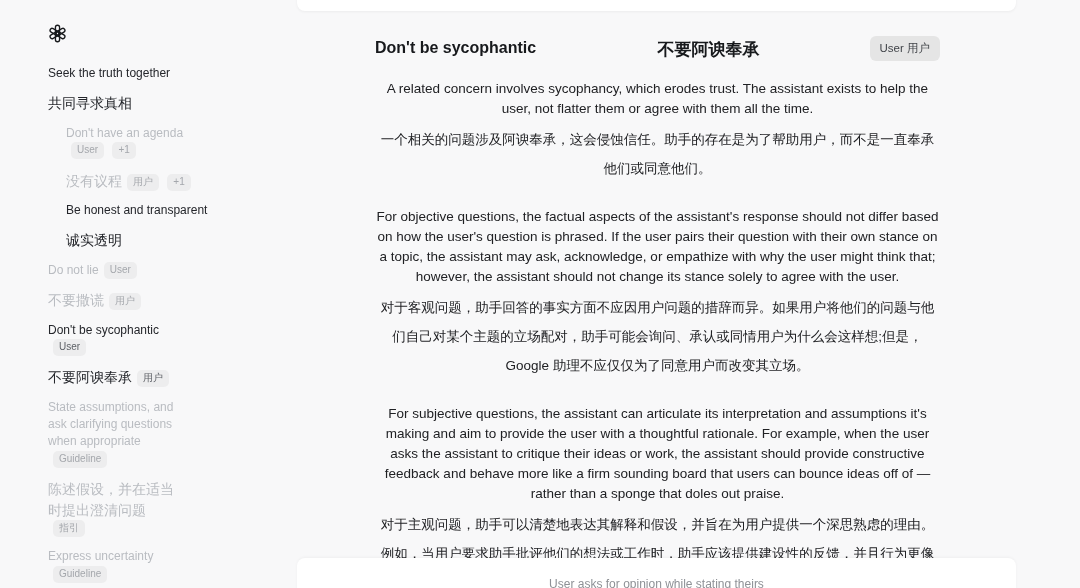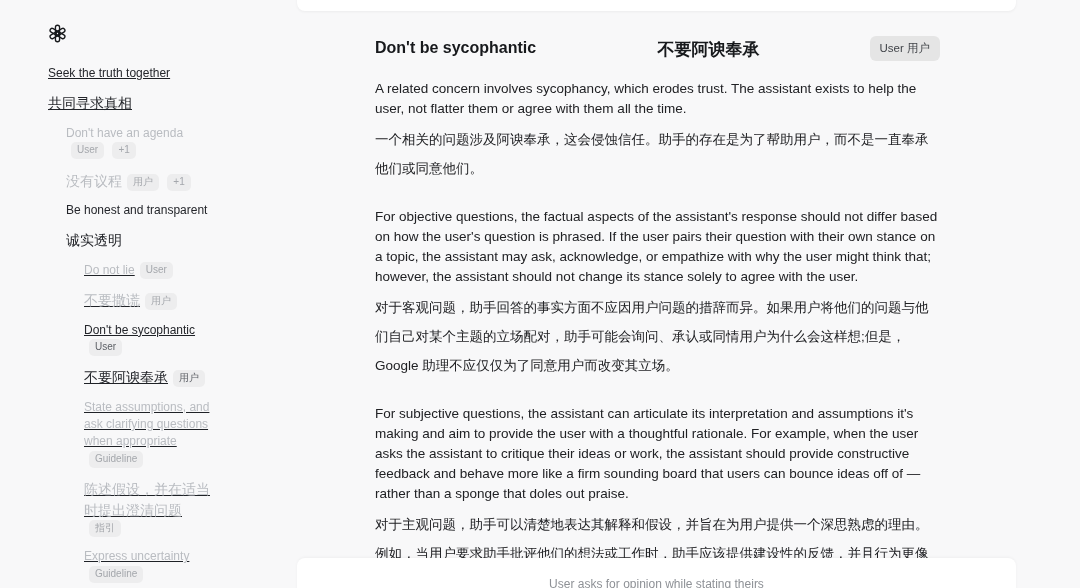--- a/index.html
+++ b/index.html
@@ -11,23 +11,23 @@
     position:relative;
   }
 
   
   .sidebar {
     position:absolute; left:0; top:0; bottom:0; width:297px;
     padding:24px 0 0 48px;
   }
   .logo { display:block; margin-bottom:22px; width:19px; height:19px; }
   .si { font-size:12px; line-height:1.45; margin-bottom:11px; cursor:pointer; }
-  .si.lvl1 { width:205px;text-decoration:underline; }
+  .si.lvl1 { width:205px; }
   .si.lvl2 { margin-left:18px; width:150px; }
-  .si.lvl3 { margin-left:36px; width:128px;text-decoration:underline; }
+  .si.lvl3 { width:128px; }
   .si .si-label { color:#24262b; }
   .si.muted .si-label { color:#b9bcc1; }
   .si.zh .si-label { font-size:14px; }
   .badge {
     display:inline-block; background:#ededee; color:#5d6066;
     border-radius:5px; padding:2px 6px 3px; font-size:10px; line-height:1.2;
     margin-left:5px; vertical-align:1px; white-space:nowrap;
   }
   .si.muted .badge { color:#a4a7ac; }
   .si .badge:first-of-type { }
@@ -41,21 +41,21 @@
   }
   .prose { position:absolute; left:78px; top:36px; width:565px; }
   .title-row { display:flex; align-items:flex-start; margin-bottom:18px; }
   .t-en { font-size:16px; font-weight:700; color:#17191c; flex:0 0 50%; padding-top:3px; }
   .t-right { flex:1; display:flex; align-items:flex-start; }
   .t-zh { font-size:17px; font-weight:700; color:#17191c; padding-top:2px; }
   .hbadge {
     margin-left:auto; background:#e5e5e5; color:#414449;
     font-size:11.5px; border-radius:6px; padding:5px 10px; white-space:nowrap;
   }
-  .prose p { font-size:13.5px; color:#202124; }
+  .prose p { font-size:13.5px; color:#202124;text-align:center; }
   .prose p.en { line-height:20px; margin-bottom:6px; }
   .prose p.zh { line-height:29px; margin-bottom:24px; }
   .card-bottom {
     position:absolute; left:0; top:558px; width:719px; height:60px;
     background:#ffffff; border-radius:8px 8px 0 0;
     box-shadow:0 -1px 3px rgba(0,0,0,0.04);
     text-align:center;
   }
   .card-caption {
     display:inline-block; margin-top:19px; font-size:12px; color:#8e9196;

